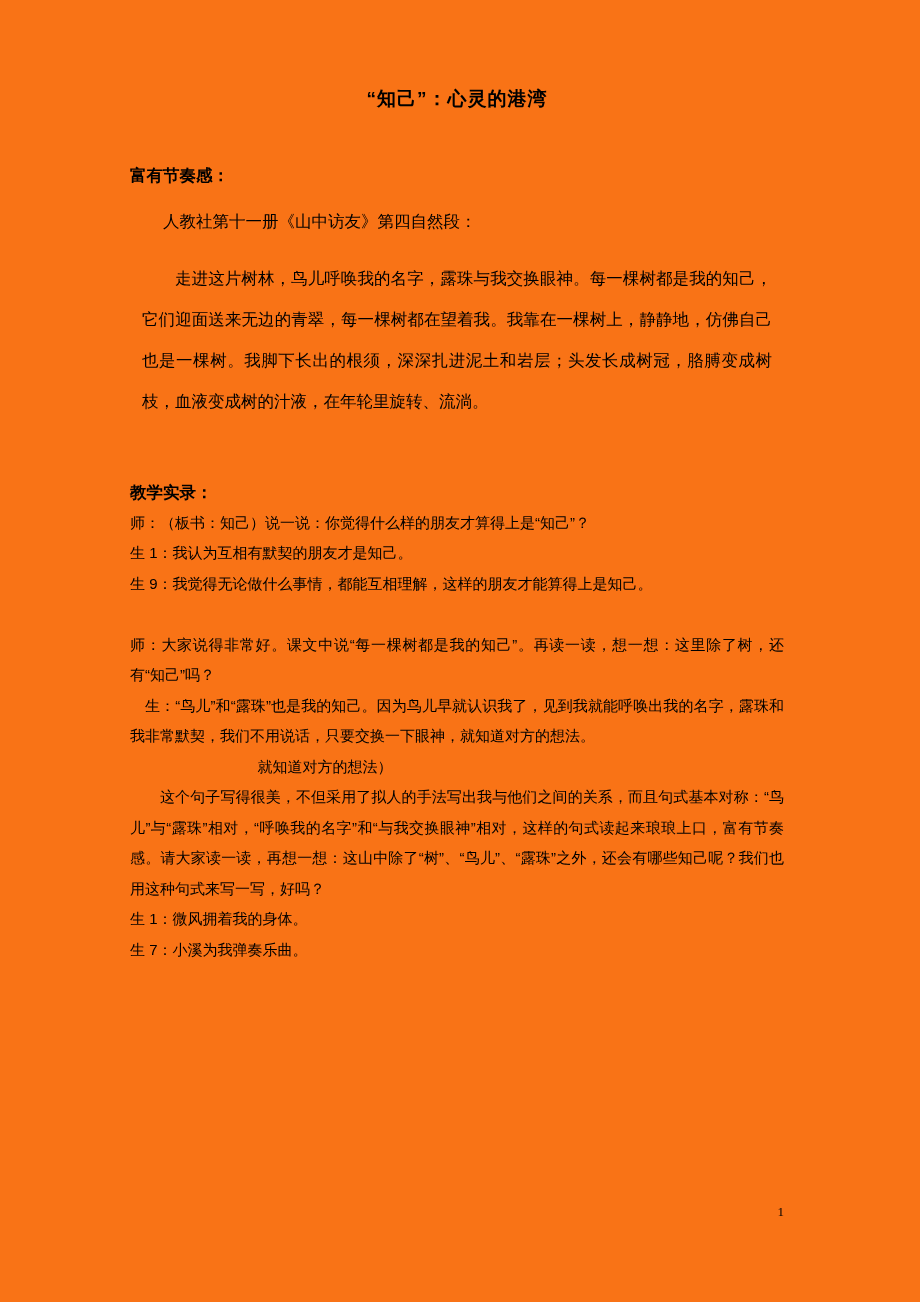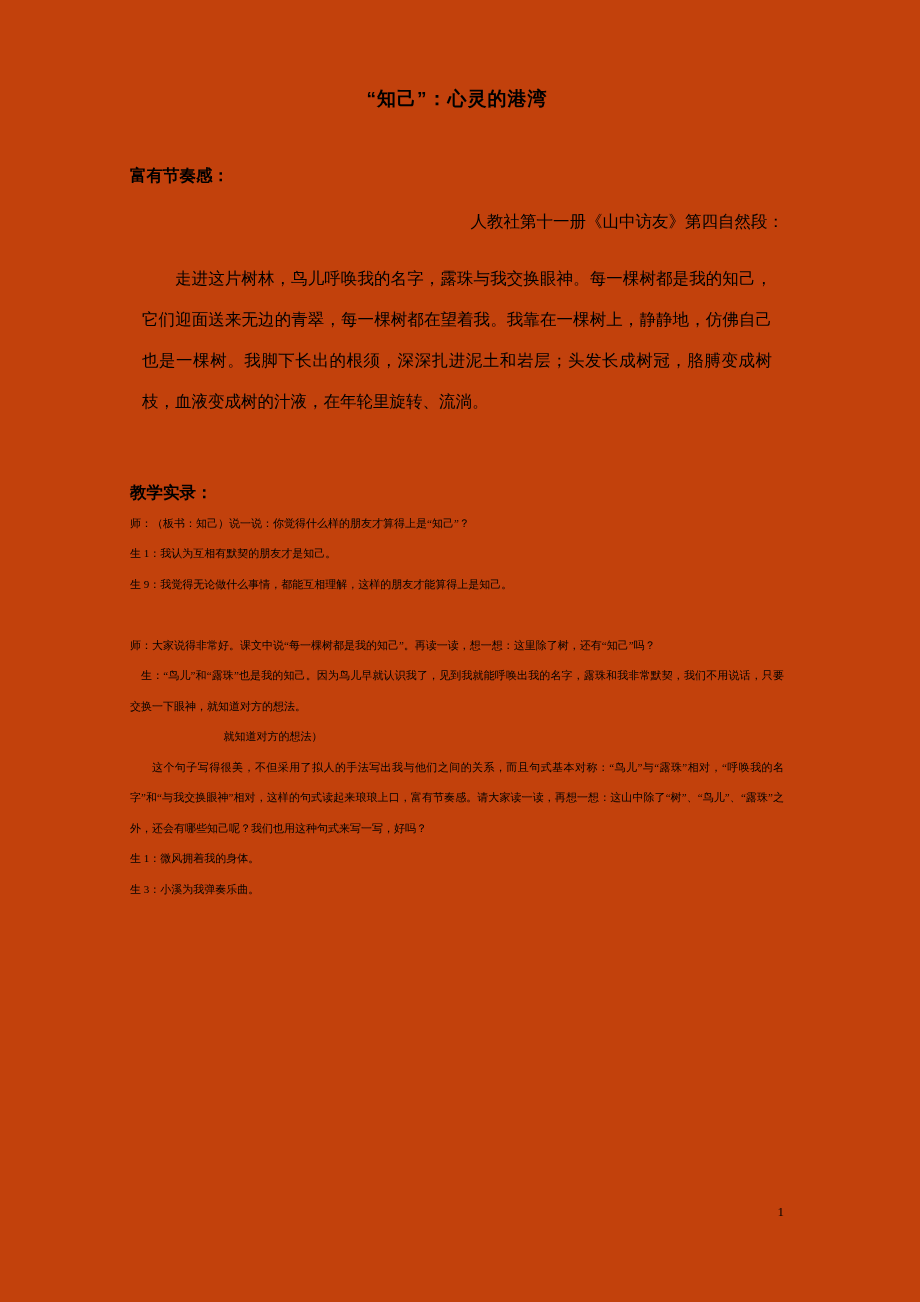--- a/index.html
+++ b/index.html
@@ -8,21 +8,21 @@
     background: #ffffff;
   }
   body {
     font-family: "Liberation Serif", "DejaVu Serif", serif;
     color: #000000;
   }
   .page {
     position: relative;
     width: 920px;
     height: 1302px;
-    background: #c2410c;
+    background: #f97316;
     overflow: hidden;
     box-sizing: border-box;
   }
   .content {
     position: absolute;
     left: 130px;
     top: 0;
     width: 654px;
   }
 
@@ -56,34 +56,33 @@
     font-family: "Liberation Sans", "DejaVu Sans", sans-serif;
     font-size: 16.5px;
     line-height: 41px;
     margin: 0;
     padding-top: 15px;
   }
   .passage-source {
     text-indent: 2em;
     margin: 0 0 16px 0;
     white-space: pre-wrap;
-    text-align: right;
   }
   .passage-body {
     text-indent: 2em;
     margin: 12px;
     text-align: justify;
     text-justify: inter-ideograph;
     word-break: break-all;
   }
 
   
   .record {
-    font-family: Liberation Serif, serif;
-    font-size: 11px;
+    font-family: Liberation Sans, sans-serif;
+    font-size: 15px;
     line-height: 30.5px;
     margin: 0;
     padding-top: 4px;
   }
   .record p {
     margin: 0;
     text-align: justify;
     text-justify: inter-ideograph;
     word-break: break-all;
     white-space: pre-wrap;
@@ -130,20 +129,20 @@
       <p class="rec-line">生 1：我认为互相有默契的朋友才是知己。</p>
       <p class="rec-line">生 9：我觉得无论做什么事情，都能互相理解，这样的朋友才能算得上是知己。</p>
 
       <div class="rec-gap"></div>
 
       <p class="rec-line">师：大家说得非常好。课文中说“每一棵树都是我的知己”。再读一读，想一想：这里除了树，还有“知己”吗？</p>
       <p class="rec-indent1">生：“鸟儿”和“露珠”也是我的知己。因为鸟儿早就认识我了，见到我就能呼唤出我的名字，露珠和我非常默契，我们不用说话，只要交换一下眼神，就知道对方的想法。</p>
       <p class="rec-center-ish">就知道对方的想法）</p>
       <p class="rec-indent2">这个句子写得很美，不但采用了拟人的手法写出我与他们之间的关系，而且句式基本对称：“鸟儿”与“露珠”相对，“呼唤我的名字”和“与我交换眼神”相对，这样的句式读起来琅琅上口，富有节奏感。请大家读一读，再想一想：这山中除了“树”、“鸟儿”、“露珠”之外，还会有哪些知己呢？我们也用这种句式来写一写，好吗？</p>
       <p class="rec-line">生 1：微风拥着我的身体。</p>
-      <p class="rec-line">生 3：小溪为我弹奏乐曲。</p>
+      <p class="rec-line">生 7：小溪为我弹奏乐曲。</p>
     </div>
 
   </div>
 
   <div class="page-number">1</div>
 
 </div>
 
 </body></html>

